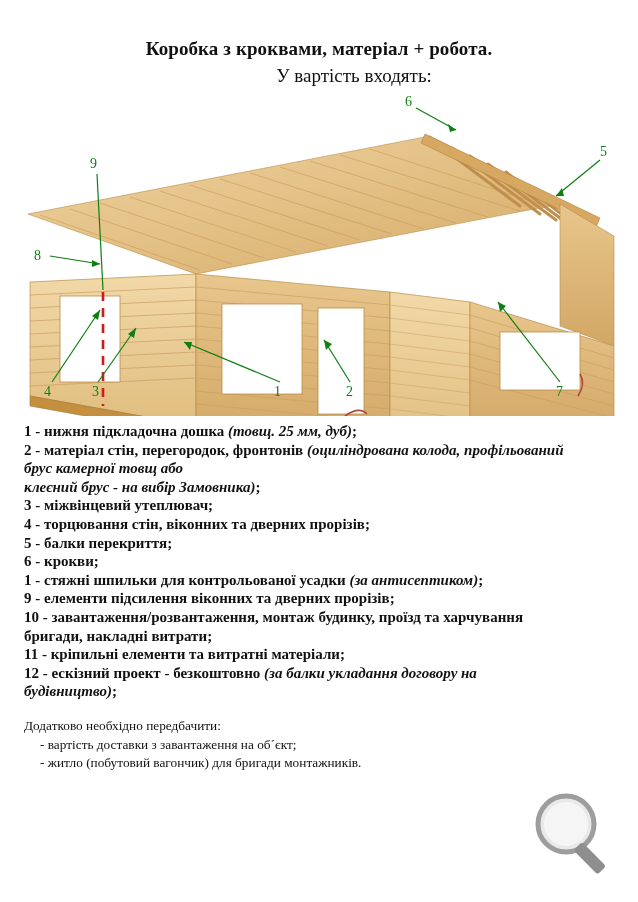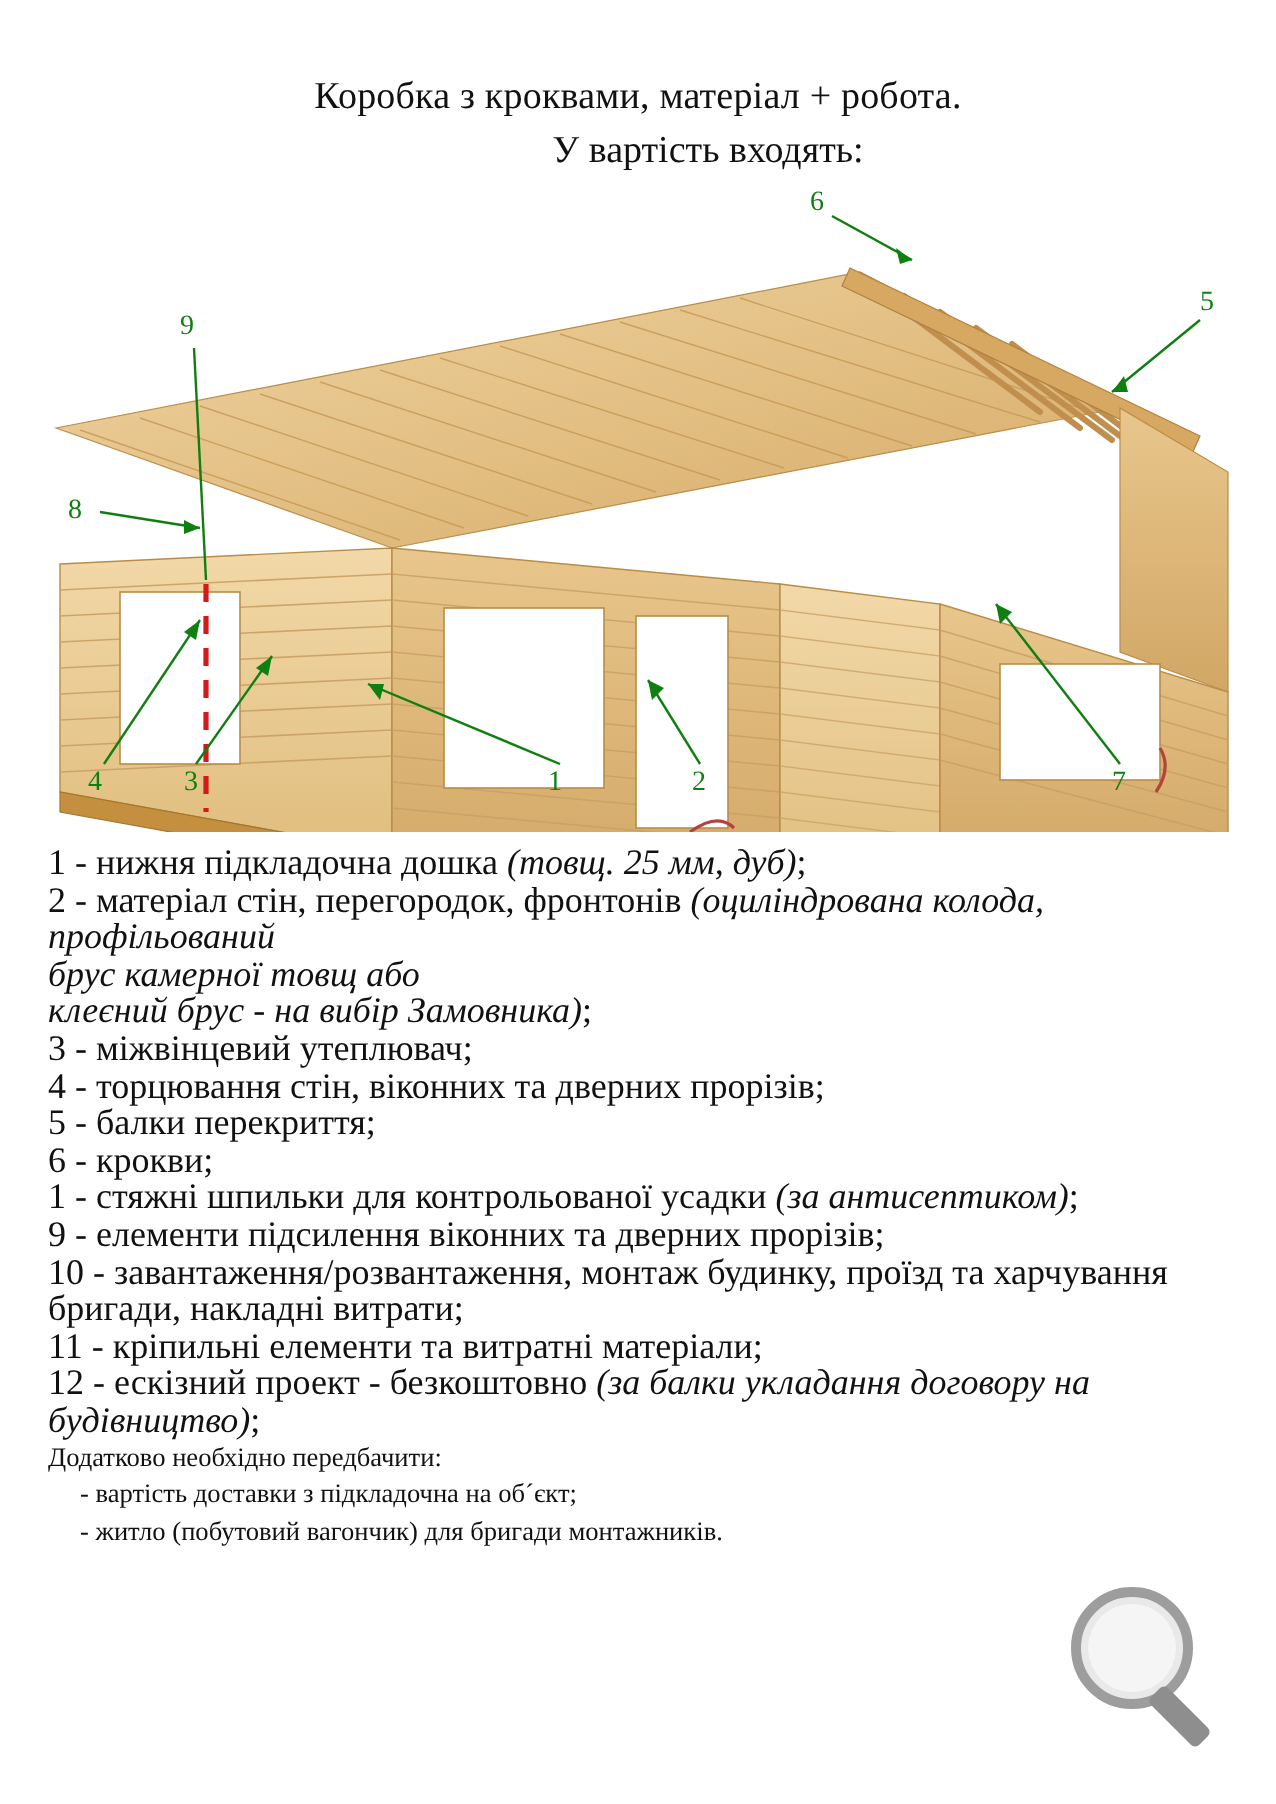--- a/index.html
+++ b/index.html
@@ -21,21 +21,21 @@
     height: 902px;
   }
 
   
   .title-block {
     padding-top: 36px;
     text-align: center;
   }
   .title-line-1 {
     font-size: 19px;
-    font-weight: normal;
+    font-weight: bold;
     letter-spacing: 0.1px;
     line-height: 26px;
   }
   .title-line-2 {
     font-size: 19px;
     font-weight: normal;
     line-height: 28px;
     padding-left: 70px;
   }
 
@@ -55,35 +55,37 @@
     position: absolute;
     color: #0f7f12;
     font-family: "Liberation Serif", serif;
     font-size: 14px;
     font-weight: normal;
   }
 
   
   .legend {
     padding: 6px 22px 0 24px;
-    font-size: 18px;
+    font-size: 15px;
     line-height: 18.6px;
+    font-weight: bold;
   }
   .legend .row {
     margin: 0;
     padding: 0;
   }
   .legend i {
     font-style: italic;
   }
 
   .extra {
     padding: 0 22px 0 24px;
     font-size: 13.3px;
     line-height: 18.6px;
+    margin-top: 16px;
   }
   .extra .dash-item {
     padding-left: 16px;
   }
 
   
   .magnifier {
     position: absolute;
     right: 18px;
     bottom: 22px;
@@ -285,21 +287,21 @@
     <div class="row">
       <span>12 - ескізний проект - безкоштовно </span><i>(за балки укладання договору на</i>
     </div>
     <div class="row">
       <i>будівництво)</i><span>;</span>
     </div>
   </div>
 
   <div class="extra">
     <div class="row">Додатково необхідно передбачити:</div>
-    <div class="row dash-item">-  вартість доставки з підкладочна на об´єкт;</div>
+    <div class="row dash-item">-  вартість доставки з завантаження на об´єкт;</div>
     <div class="row dash-item">-  житло (побутовий вагончик) для бригади монтажників.</div>
   </div>
 
   <div class="magnifier">
     <svg width="96" height="96" viewBox="0 0 96 96">
       <circle cx="42" cy="40" r="28" fill="#e9e9e9" stroke="#9d9d9d" stroke-width="5"></circle>
       <circle cx="42" cy="40" r="22" fill="#f5f5f5"></circle>
       <rect x="58" y="58" width="34" height="12" rx="3" fill="#8e8e8e" transform="rotate(45 58 58)"></rect>
     </svg>
   </div>

